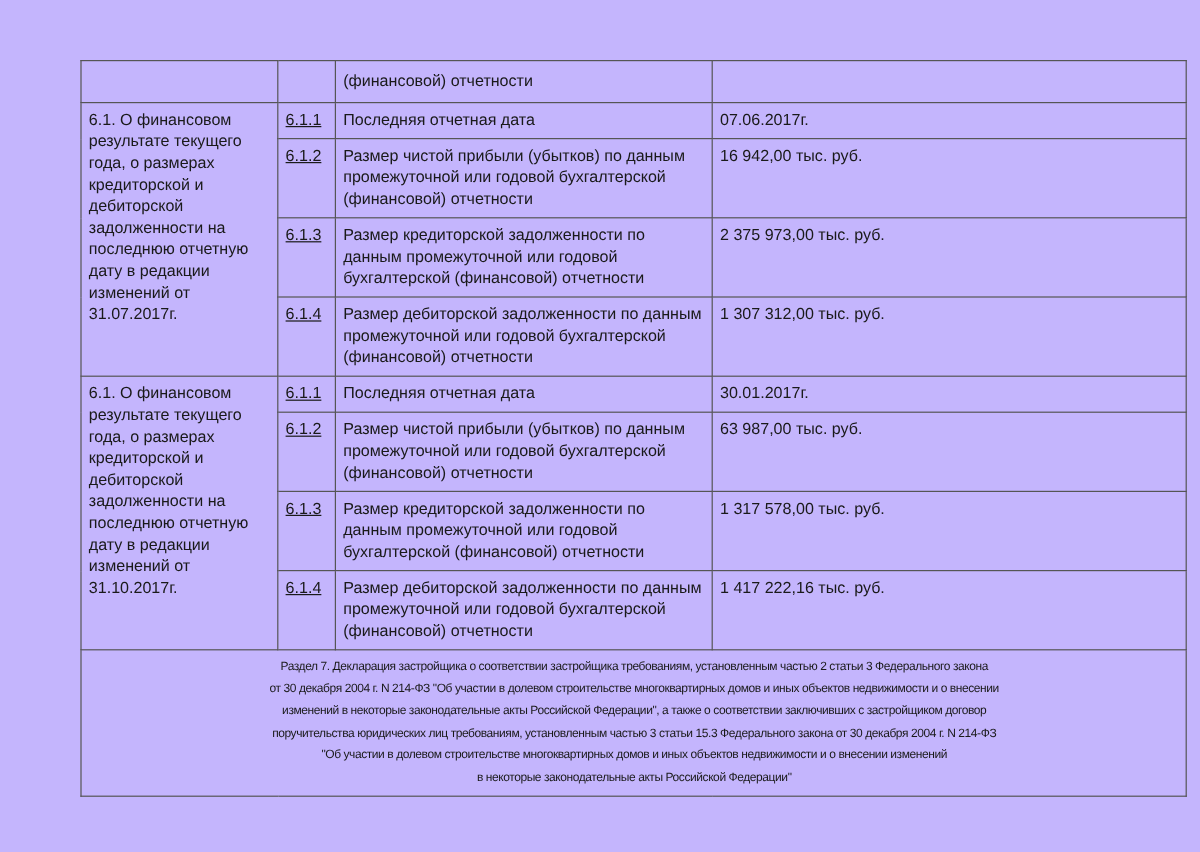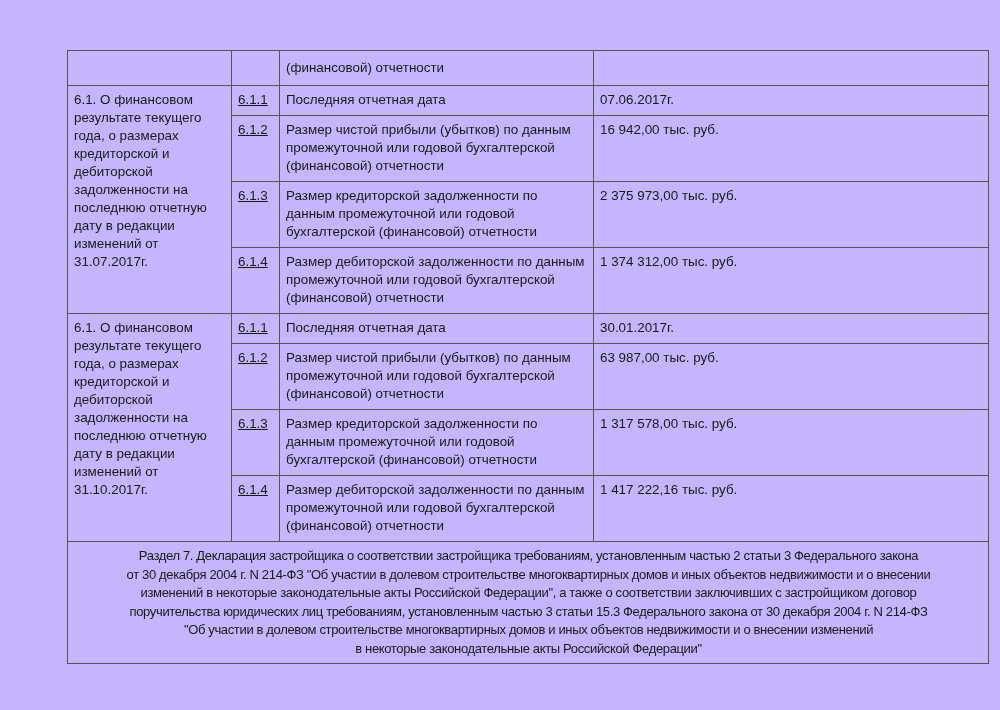--- a/index.html
+++ b/index.html
@@ -19,21 +19,21 @@
   col.c1 { width: 164px; }
   col.c2 { width: 48px; }
   col.c3 { width: 314px; }
   col.c4 { width: 395px; }
   td.num { padding-left: 7px; text-decoration: underline; }
   td.sec { padding-top: 7px; }
   tr.first td { height: 22px; padding-top: 8px; }
   tr.r-date td { height: 20px; }
   tr.r-three td { height: 56px; }
   td.decl {
-    text-align: center; font-size: 13px; line-height: 18.6px; padding: 10px 20px 6px 20px;
+    text-align: center; font-size: 10px; line-height: 18.6px; padding: 10px 20px 6px 20px;
     letter-spacing: -0.35px;
   }
   .val { display: block; }
 </style>
 </head>
 <body>
 
 <div class="page">
 <table class="doc">
   <colgroup>
@@ -62,21 +62,21 @@
       <td>16 942,00 тыс. руб.</td>
     </tr>
     <tr class="r-three">
       <td class="num">6.1.3</td>
       <td>Размер кредиторской задолженности по данным промежуточной или годовой бухгалтерской (финансовой) отчетности</td>
       <td>2 375 973,00 тыс. руб.</td>
     </tr>
     <tr class="r-three">
       <td class="num">6.1.4</td>
       <td>Размер дебиторской задолженности по данным промежуточной или годовой бухгалтерской (финансовой) отчетности</td>
-      <td>1 374 312,00 тыс. руб.</td>
+      <td>1 307 312,00 тыс. руб.</td>
     </tr>
 
     <tr class="r-date">
       <td class="sec" rowspan="4">6.1. О финансовом результате текущего года, о размерах кредиторской и дебиторской задолженности на последнюю отчетную дату в редакции изменений от 31.10.2017г.</td>
       <td class="num">6.1.1</td>
       <td>Последняя отчетная дата</td>
       <td>30.01.2017г.</td>
     </tr>
     <tr class="r-three">
       <td class="num">6.1.2</td>

